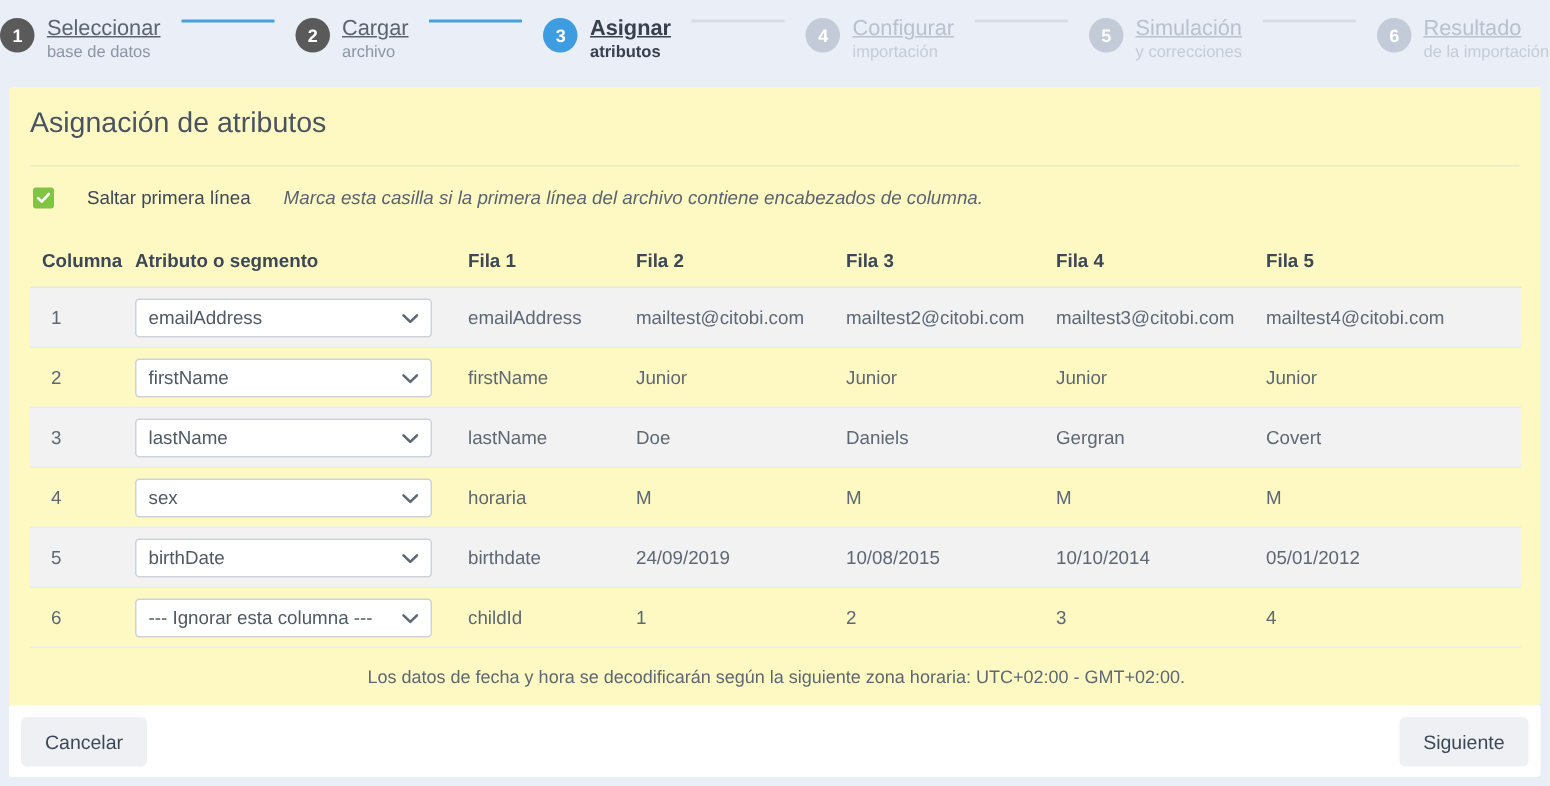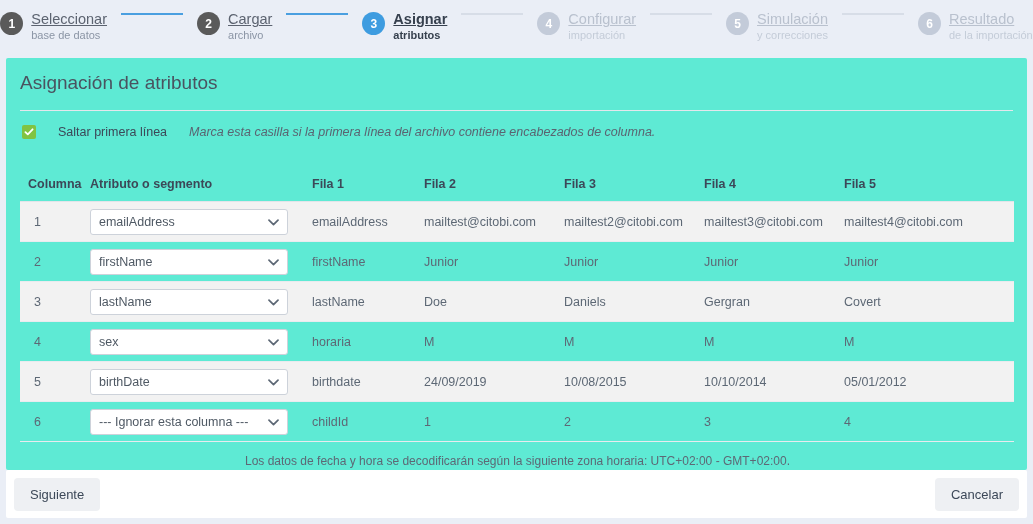--- a/index.html
+++ b/index.html
@@ -79,21 +79,21 @@
   }
   .connector.dim { background: #d7dde7; }
 
   
   #card {
     position: absolute;
     left: 6px;
     top: 58px;
     width: 1021px;
     height: 412px;
-    background: #5eead4;
+    background: #fef9c3;
     border-radius: 2px;
     padding: 0 14px;
     overflow: hidden;
   }
 
   #page-title {
     font-size: 19px;
     font-weight: normal;
     color: #4a5360;
     padding: 14px 0 16px 0;
@@ -120,21 +120,21 @@
   }
   .cbox svg { display: block; }
   #skip-label { color: #3c4858; font-size: 12.5px; }
   #skip-hint { color: #5a6471; font-style: italic; font-size: 12.5px; }
 
   
   table {
     width: 994px;
     border-collapse: collapse;
     table-layout: fixed;
-    margin-top: 22px;
+    margin-top: 12px;
   }
   thead th {
     text-align: left;
     font-size: 12.5px;
     font-weight: bold;
     color: #3c4858;
     padding: 6px 8px 10px 8px;
     border-bottom: 1px solid #e2e5ea;
   }
   tbody td {
@@ -434,15 +434,15 @@
       </tr>
 
     </tbody>
   </table>
 
   <div id="tz-note">Los datos de fecha y hora se decodificarán según la siguiente zona horaria: UTC+02:00 - GMT+02:00.</div>
 
 </div>
 
 <div id="footer">
+  <button class="btn">Cancelar</button>
   <button class="btn">Siguiente</button>
-  <button class="btn">Cancelar</button>
 </div>
 
 </body></html>

